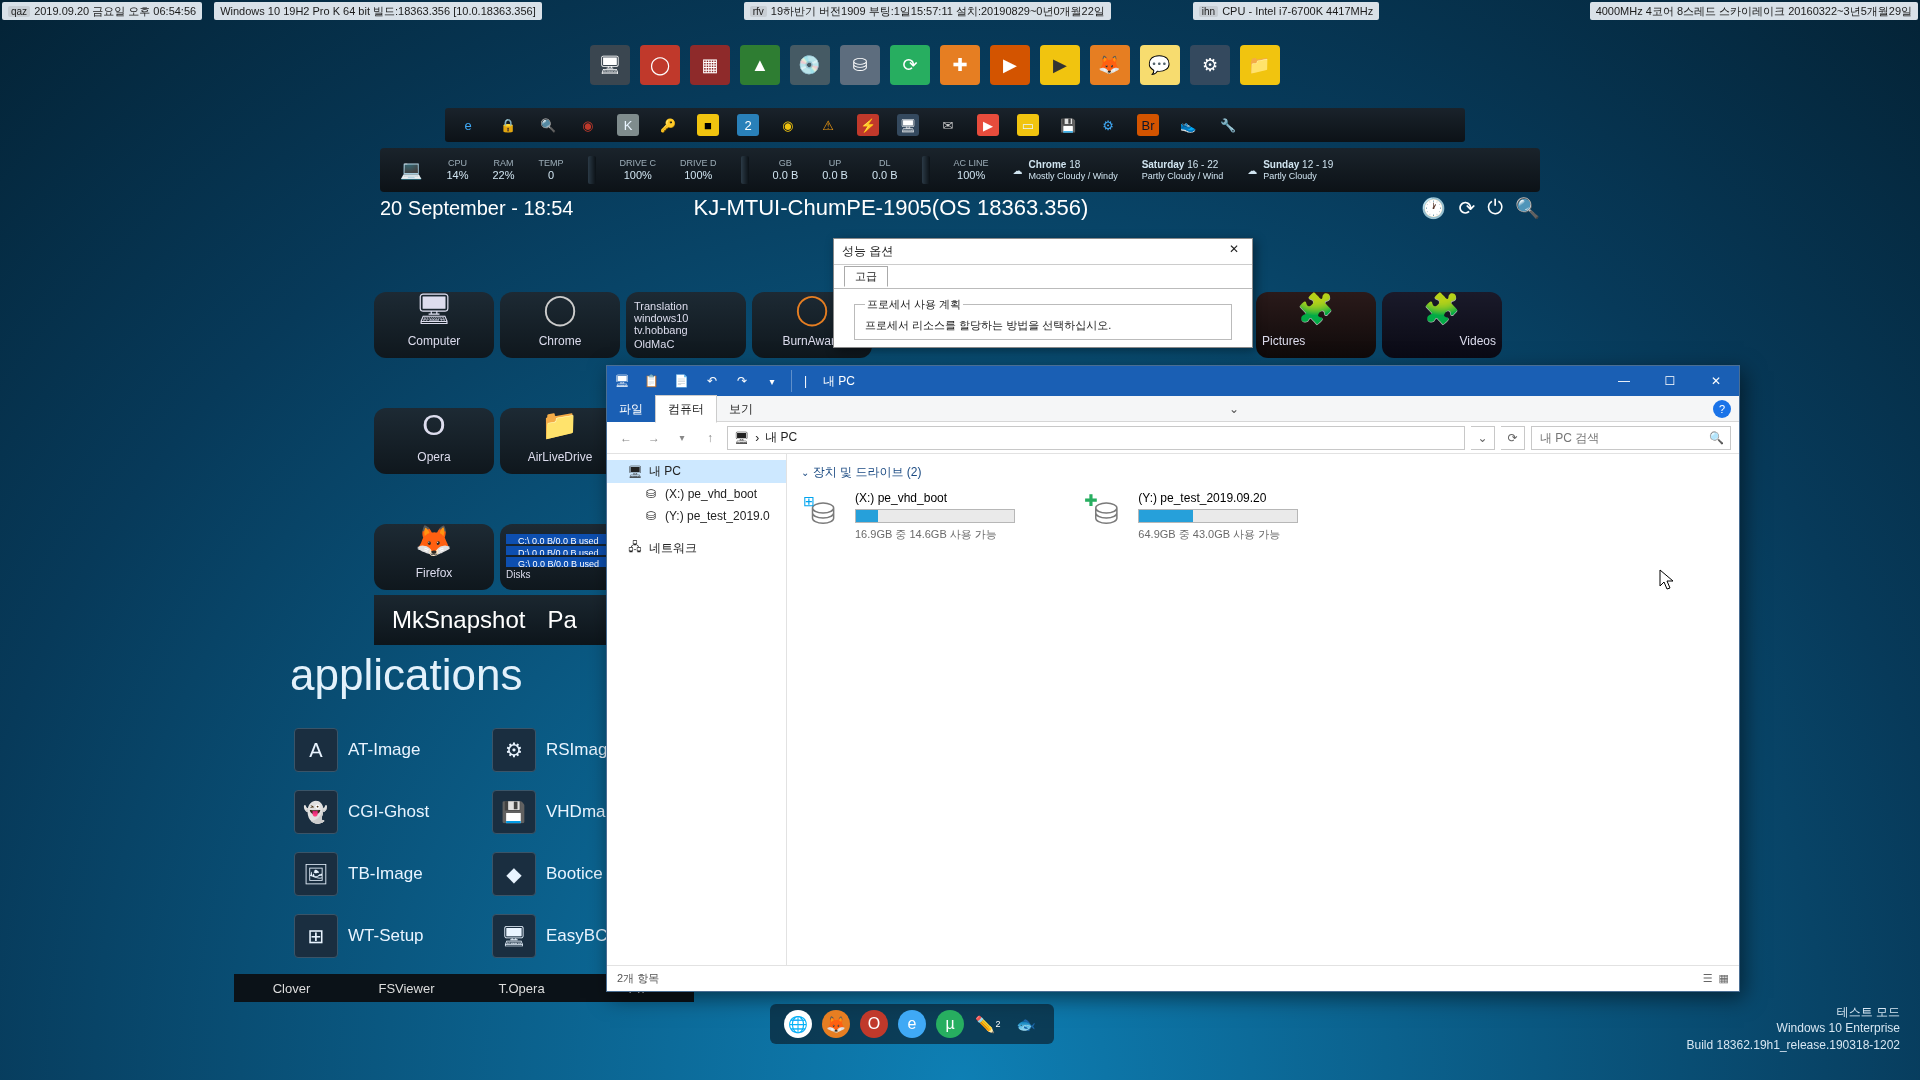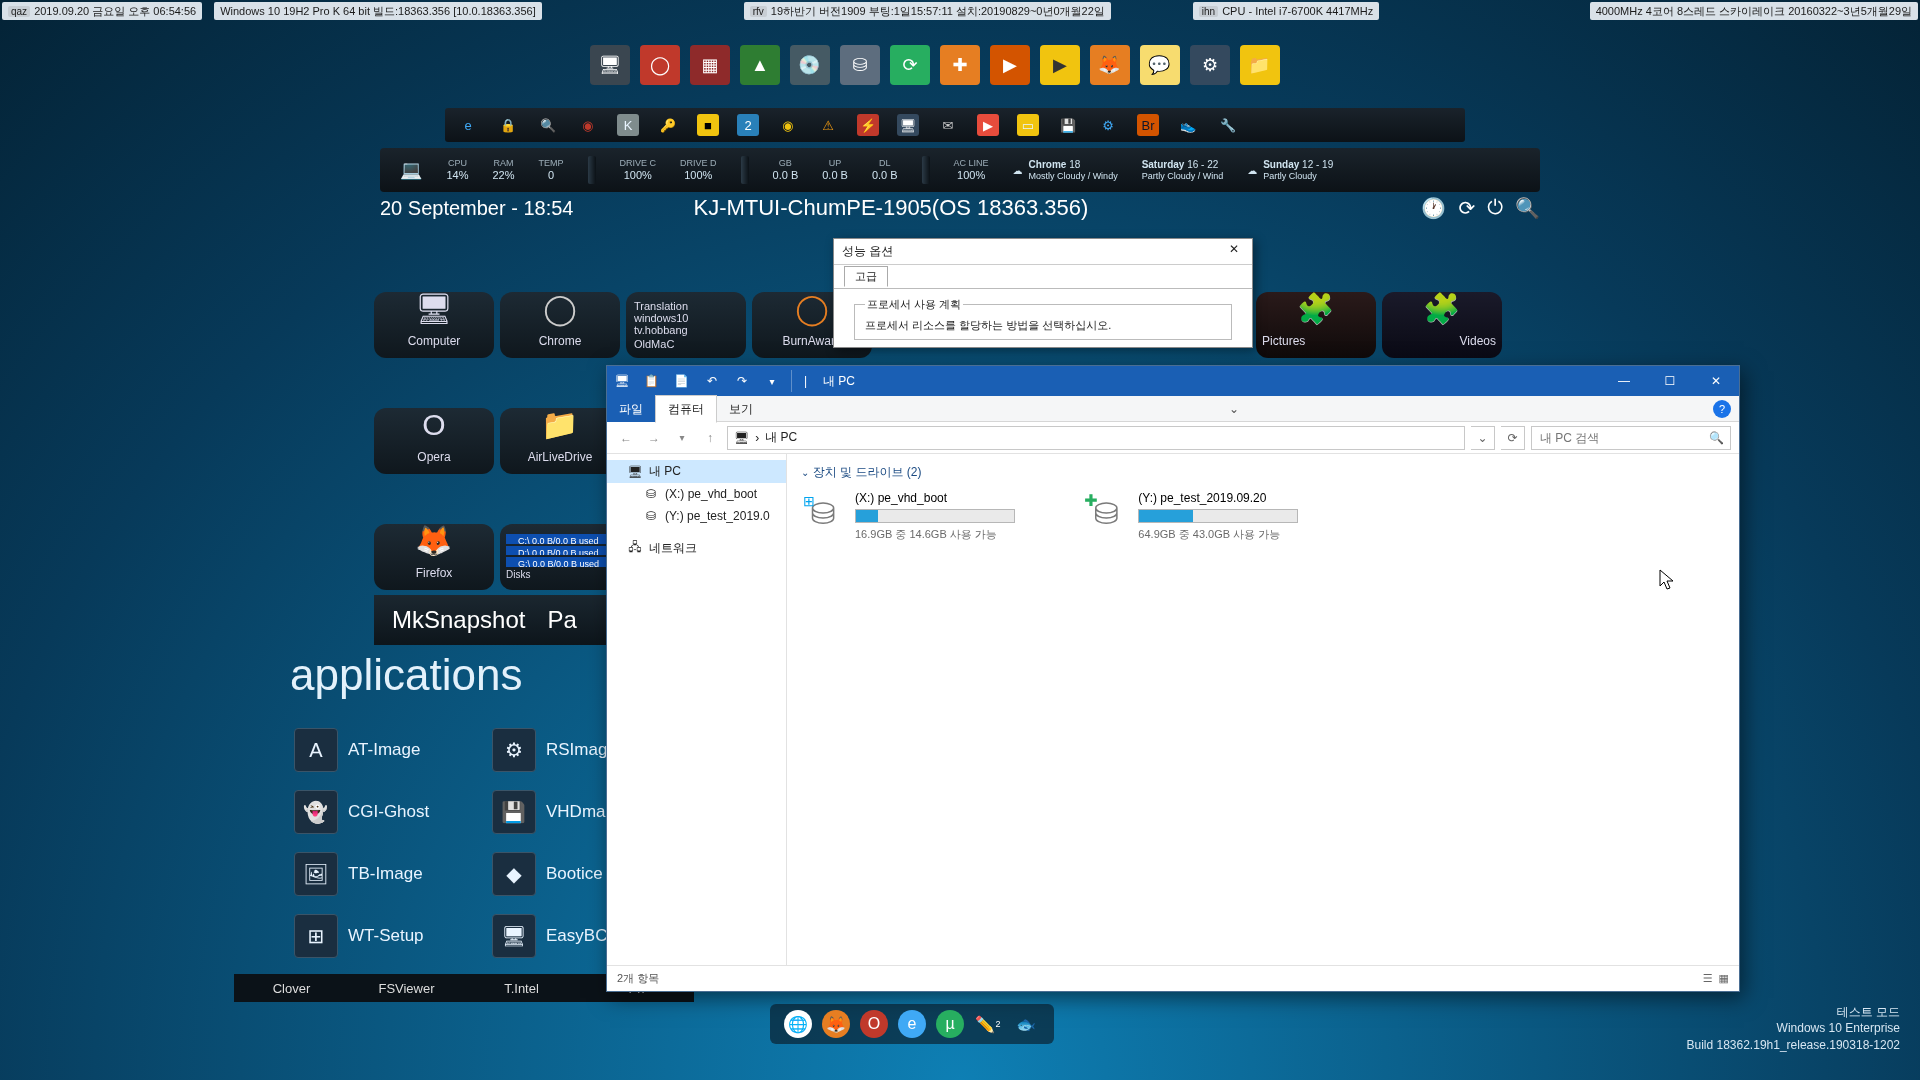--- a/index.html
+++ b/index.html
@@ -319,21 +319,21 @@
     </div>
  <div class="it">
       <div class="box">🖥</div>
       <span>EasyBC</span>
     </div>
 </div>
 
 <div class="bottombar">
  <div class="bt">Clover</div>
  <div class="bt">FSViewer</div>
- <div class="bt">T.Intel</div>
+ <div class="bt">T.Opera</div>
  <div class="bt">Ph</div>
 </div>
 
 <div class="perfwin">
  <div class="ttl">
   <span>성능 옵션</span>
   <span class="x">✕</span>
  </div>
  <div class="tab">
       <span>고급</span>

